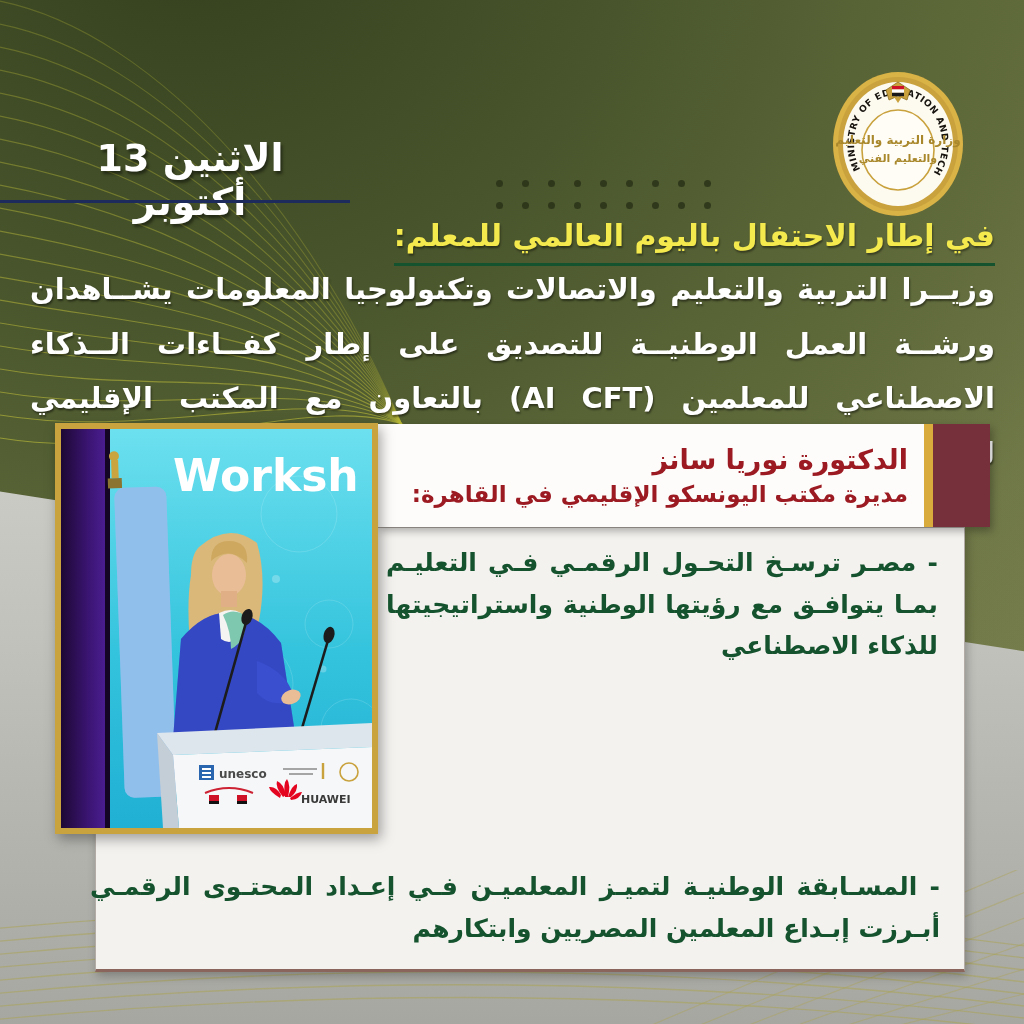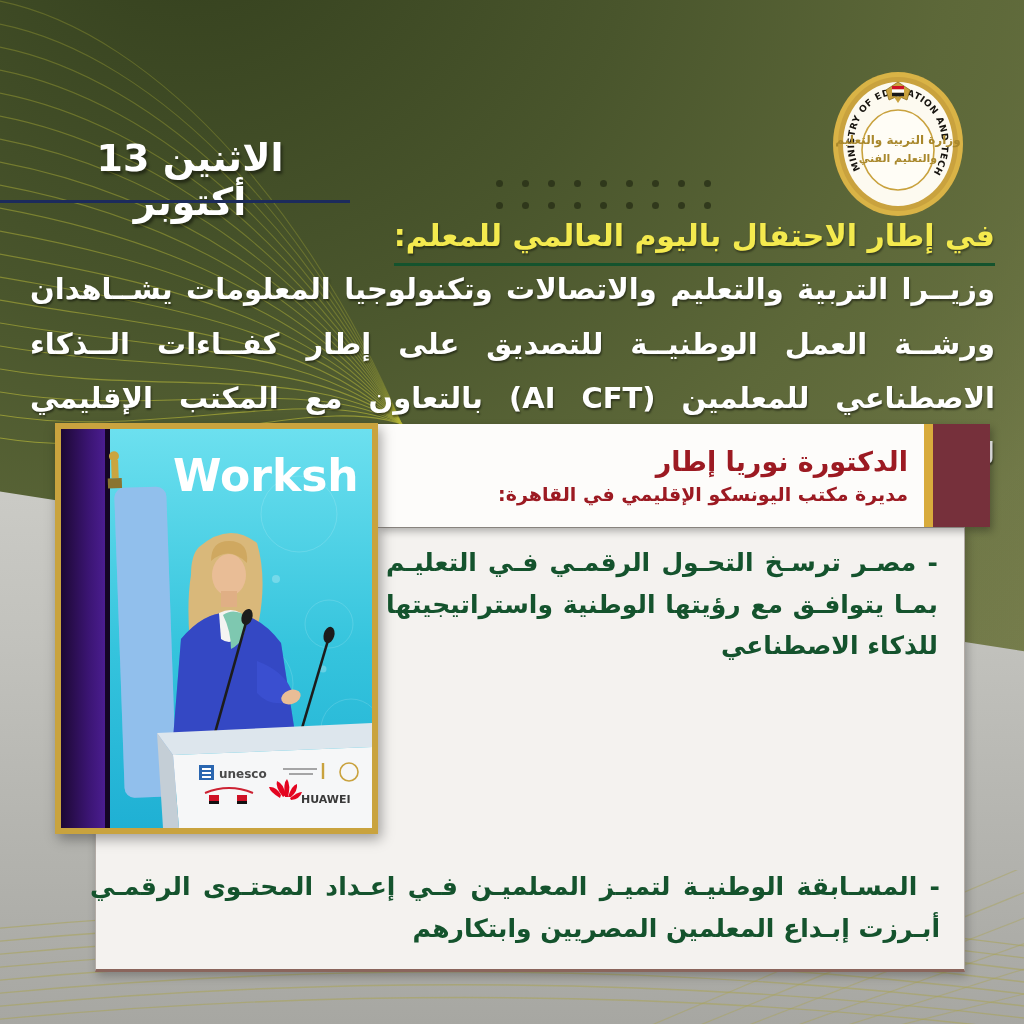--- a/index.html
+++ b/index.html
@@ -59,21 +59,21 @@
   .q-band{
     position:absolute;left:378px;top:424px;width:612px;height:103px;
     display:flex;flex-direction:row;z-index:4;
     box-shadow:2px 4px 8px rgba(0,0,0,.3);
   }
   .q-band .q-white{flex:1;background:#fdfcfa;display:flex;flex-direction:column;justify-content:center;padding-left:10px;}
   .q-band .q-gold{width:9px;background:#d8ab3c;}
   .q-band .q-maroon{width:57px;background:#76303b;}
   .q-name,.q-title{direction:rtl;text-align:right;padding-right:16px;color:#9c1a22;font-weight:bold;}
   .q-name{font-size:27px;margin-bottom:6px;}
-  .q-title{font-size:19px;}
+  .q-title{font-size:23px;}
   
   .card{
     position:absolute;left:95px;top:527px;width:868px;height:441px;
     background:#f4f2ef;border:1px solid #b3aca6;border-bottom:3px solid #8a655c;
     box-shadow:2px 4px 9px rgba(0,0,0,.25);z-index:3;
   }
   .bullet{
     position:absolute;direction:rtl;color:#14532d;font-weight:bold;
     font-size:25px;line-height:1.66;text-align:justify;z-index:6;
   }
@@ -180,21 +180,21 @@
       <text x="66" y="74" text-anchor="middle" font-size="12" font-weight="bold" fill="#a9882c">وزارة التربية والتعليم</text>
       <text x="66" y="92" text-anchor="middle" font-size="11" font-weight="bold" fill="#a9882c">والتعليم الفني</text>
     </svg>
   </div>
 
   <div class="kicker">في إطار الاحتفال باليوم العالمي للمعلم:</div>
   <div class="lead">وزيــرا التربية والتعليم والاتصالات وتكنولوجيا المعلومات يشــاهدان ورشــة العمل الوطنيــة للتصديق على إطار كفــاءات الــذكاء الاصطناعي للمعلمين (AI CFT) بالتعاون مع المكتب الإقليمي لليونسكو بالقاهرة</div>
 
   <div class="q-band">
     <div class="q-white">
-      <div class="q-name">الدكتورة نوريا إطار</div>
+      <div class="q-name">الدكتورة نوريا سانز</div>
       <div class="q-title">مديرة مكتب اليونسكو الإقليمي في القاهرة:</div>
     </div>
     <div class="q-gold"></div>
     <div class="q-maroon"></div>
   </div>
 
   <div class="card"></div>
   <div class="bullet b1">- مصـر ترسـخ التحـول الرقمـي فـي التعليـم بمـا يتوافـق مع رؤيتها الوطنية واستراتيجيتها للذكاء الاصطناعي</div>
   <div class="bullet b4">- المسـابقة الوطنيـة لتميـز المعلميـن فـي إعـداد المحتـوى الرقمـي أبـرزت إبـداع المعلمين المصريين وابتكارهم</div>
 

